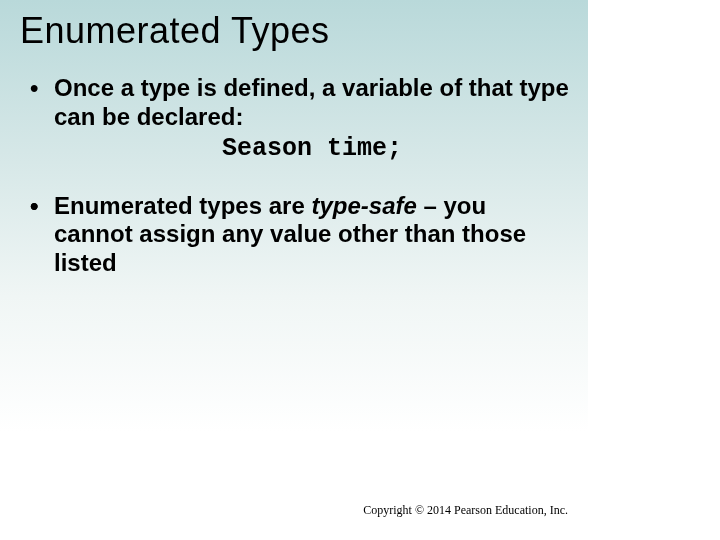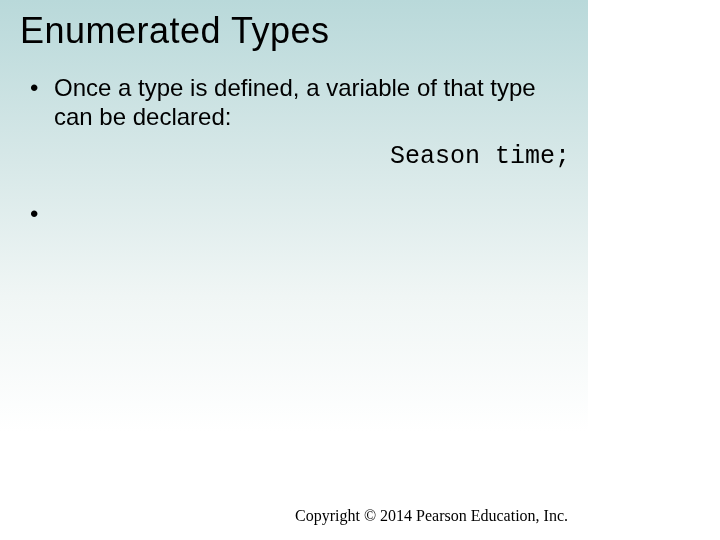--- a/index.html
+++ b/index.html
@@ -22,63 +22,67 @@
   .title {
     font-size: 36px;
     font-weight: 400;
     margin: 0 0 22px 0;
     letter-spacing: 0.5px;
   }
   ul.bullets {
     list-style: none;
     margin: 0;
     padding: 0 10px 0 10px;
+    font-weight: bold;
   }
   ul.bullets > li {
     font-size: 24px;
     line-height: 1.2;
     margin-bottom: 28px;
     position: relative;
     padding-left: 24px;
   }
   ul.bullets > li::before {
     content: "•";
     position: absolute;
     left: 0;
     top: 0;
     font-size: 24px;
   }
   .code {
     font-family: "Courier New", Courier, monospace;
     font-size: 25px;
-    text-align: right;
+    text-align: center;
     display: block;
-    margin-top: 10px;
+    margin-top: 2px;
   }
   .italic {
     font-style: italic;
   }
   .footer {
     position: absolute;
-    bottom: 15px;
+    bottom: 22px;
     right: 20px;
     font-family: "Times New Roman", Times, serif;
-    font-size: 16px;
+    font-size: 12px;
     color: #000;
   }
 </style>
 </head>
 <body>
 
 <div class="slide">
   <h1 class="title">Enumerated Types</h1>
 
   <ul class="bullets">
     <li>
       <span>Once a type is defined, a variable of that type can be declared:</span>
       <span class="code">Season time;</span>
     </li>
     <li>
     </li>
+    <li>
+      <span>Enumerated types are </span><span class="italic">type-safe</span><span> – you cannot assign any value other than those listed</span>
+    </li>
   </ul>
 
   <div class="footer">Copyright © 2014 Pearson Education, Inc.</div>
 </div>
 
 </body></html>

